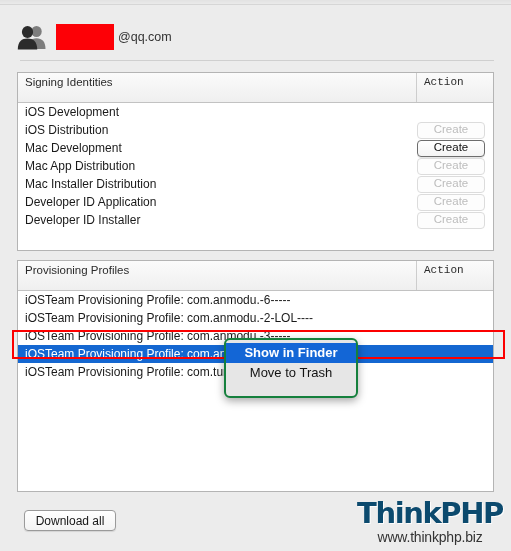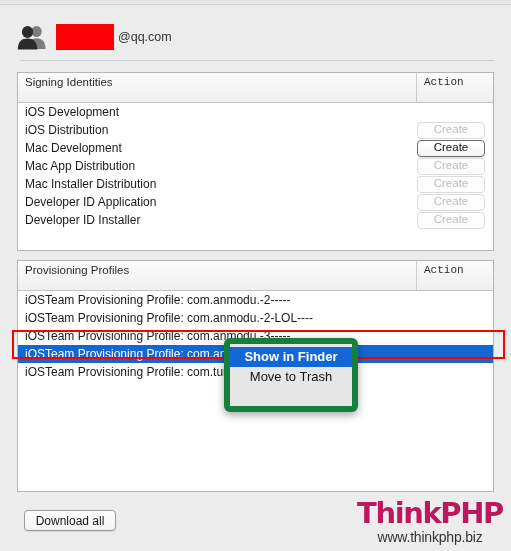--- a/index.html
+++ b/index.html
@@ -191,23 +191,23 @@
     pointer-events: none;
     z-index: 40;
   }
 
   
   .context-menu {
     position: absolute;
     left: 224px;
     top: 338px;
     width: 134px;
-    padding: 3px 0 19px 0;
+    padding: 3px 0 13px 0;
     background: #e6e6e6;
-    border: 6px solid #15803d;
+    border: 2px solid #15803d;
     border-radius: 6px;
     box-shadow: 0 3px 8px rgba(0,0,0,0.35);
     box-sizing: border-box;
     z-index: 60;
   }
   .context-menu .menu-item {
     height: 20px;
     line-height: 20px;
     font-size: 13px;
     color: #131313;
@@ -247,21 +247,21 @@
     width: 150px;
     text-align: center;
     user-select: none;
   }
   .watermark .wm-title {
     font-family: "DejaVu Sans", sans-serif;
     font-size: 29px;
     font-weight: bold;
     line-height: 30px;
     letter-spacing: -1.4px;
-    color: #be185d;
+    color: #0c4a6e;
     text-shadow: 1px 1px 0 rgba(255,255,255,0.9);
   }
   .watermark .wm-url {
     font-family: "Liberation Sans", sans-serif;
     font-size: 14px;
     line-height: 18px;
     color: #333333;
     letter-spacing: -0.2px;
   }
 </style>
@@ -333,21 +333,21 @@
       </div>
   </div>
 
   <div class="panel" id="provisioning-panel">
     <div class="panel-head">
       <div class="col-main">Provisioning Profiles</div>
       <div class="col-action">Action</div>
     </div>
     <div class="panel-body" id="provisioning-rows">
         <div class="row">
-          <div class="cell-main">iOSTeam Provisioning Profile: com.anmodu.-2-----</div>
+          <div class="cell-main">iOSTeam Provisioning Profile: com.anmodu.-6-----</div>
           <div class="cell-action"></div>
         </div>
         <div class="row">
           <div class="cell-main">iOSTeam Provisioning Profile: com.anmodu.-2-LOL----</div>
           <div class="cell-action"></div>
         </div>
         <div class="row">
           <div class="cell-main">iOSTeam Provisioning Profile: com.anmodu.-3-----</div>
           <div class="cell-action"></div>
         </div>

